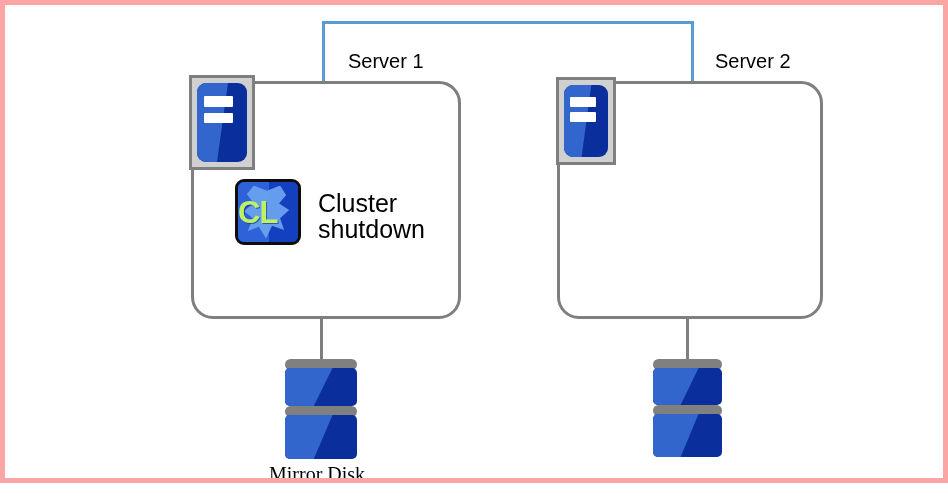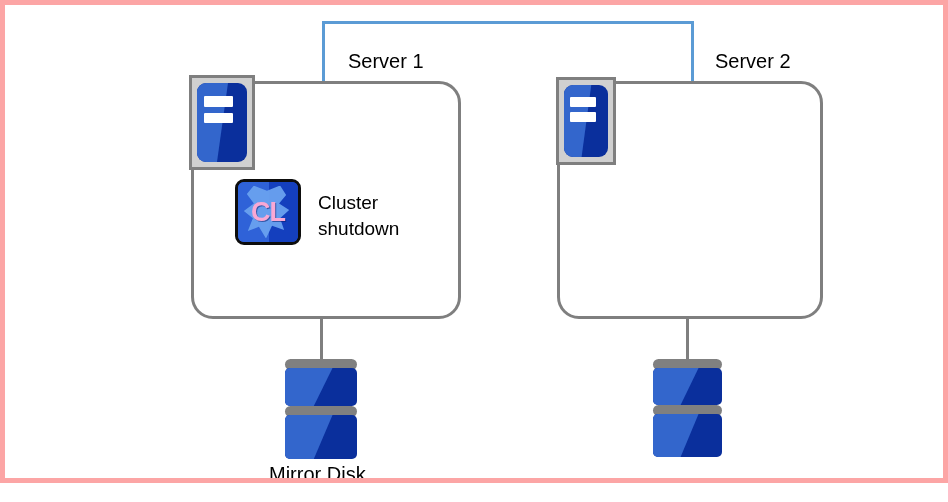--- a/index.html
+++ b/index.html
@@ -98,39 +98,39 @@
       22% 0%, 48% 10%, 74% 0%, 86% 18%, 72% 34%,
       92% 46%, 74% 62%, 82% 84%, 58% 76%, 46% 100%,
       32% 78%, 10% 86%, 20% 62%, 2% 48%, 22% 34%, 8% 16%
     );
     opacity: .95;
   }
   .cl-text {
     position: absolute;
     left: 0; right: 0; top: 50%;
     transform: translateY(-50%);
-    text-align: center;
+    text-align: left;
     font-family: "Liberation Sans", sans-serif;
     font-weight: bold;
-    font-size: 27px;
+    font-size: 31px;
     letter-spacing: -1px;
-    color: #f9a8d4;
+    color: #bef264;
     line-height: 1;
     text-shadow: 1px 1px 0 rgba(10,30,110,.55);
   }
 
   
   .label {
     position: absolute;
     font-family: "Liberation Sans", sans-serif;
     color: #000000;
     white-space: pre-line;
   }
   .server-label { font-size: 20px; }
-  .shutdown-label { font-size: 19px; line-height: 26px; }
+  .shutdown-label { font-size: 25px; line-height: 26px; }
   .disk-label { font-size: 20px; }
 
   
   .connector {
     position: absolute;
     background: #7f7f7f;
     width: 3px;
   }
 
   
@@ -195,21 +195,21 @@
 
   <div class="connector" style="left:315px; top:314px; height:45px;"></div>
 
   <div class="disk" style="left:280px; top:354px; width:72px; height:106px;">
     <div class="disk-plate" style="top:0;"></div>
     <div class="disk-block" style="top:9px; height:38px;"></div>
     <div class="disk-plate" style="top:47px;"></div>
     <div class="disk-block" style="top:56px; height:44px;"></div>
   </div>
 
-  <div class="label disk-label" style="left:264px; top:458px;">Mirror Disk</div>
+  <div class="label disk-label" style="left:264px; top:458px;font-family:Liberation Serif, serif;">Mirror Disk</div>
 
   <div class="label server-label" style="left:710px; top:45px;text-align:center;">Server 2</div>
 
   <div class="server-box" style="left:552px; top:76px; width:266px; height:238px;"></div>
 
   <div class="server-icon" style="left:551px; top:72px; width:60px; height:88px;">
     <div class="server-icon-body">
       <div class="bar b1"></div>
       <div class="bar b2"></div>
     </div>

